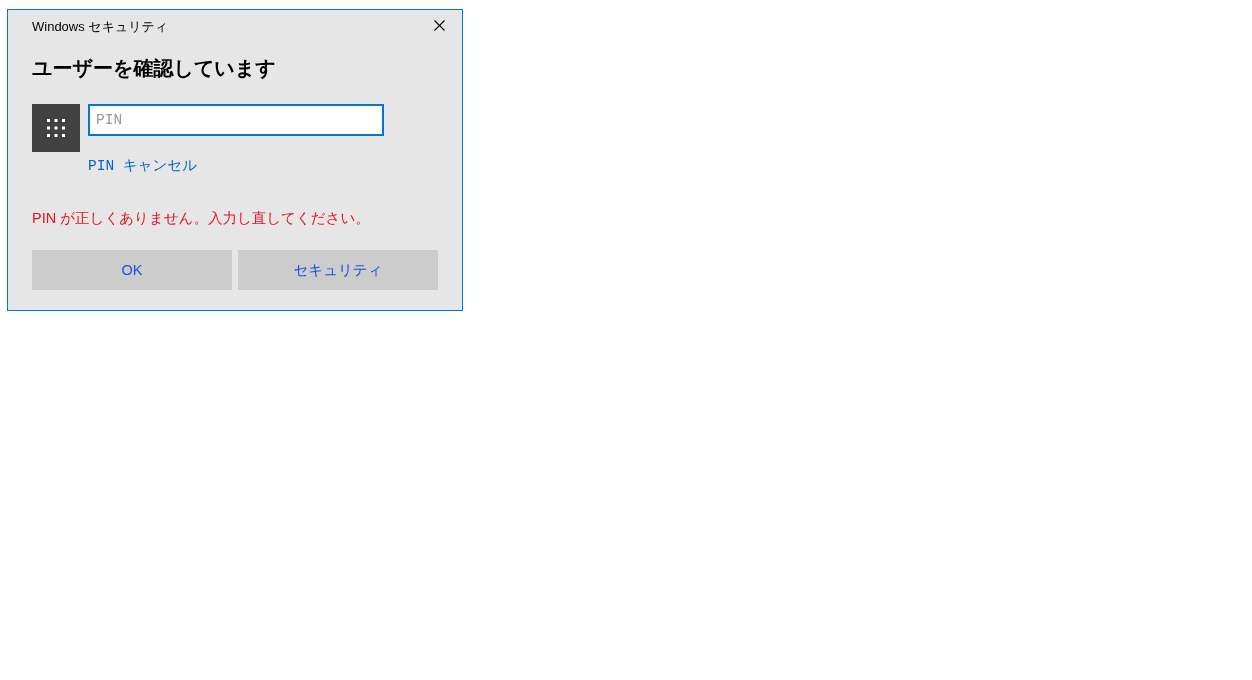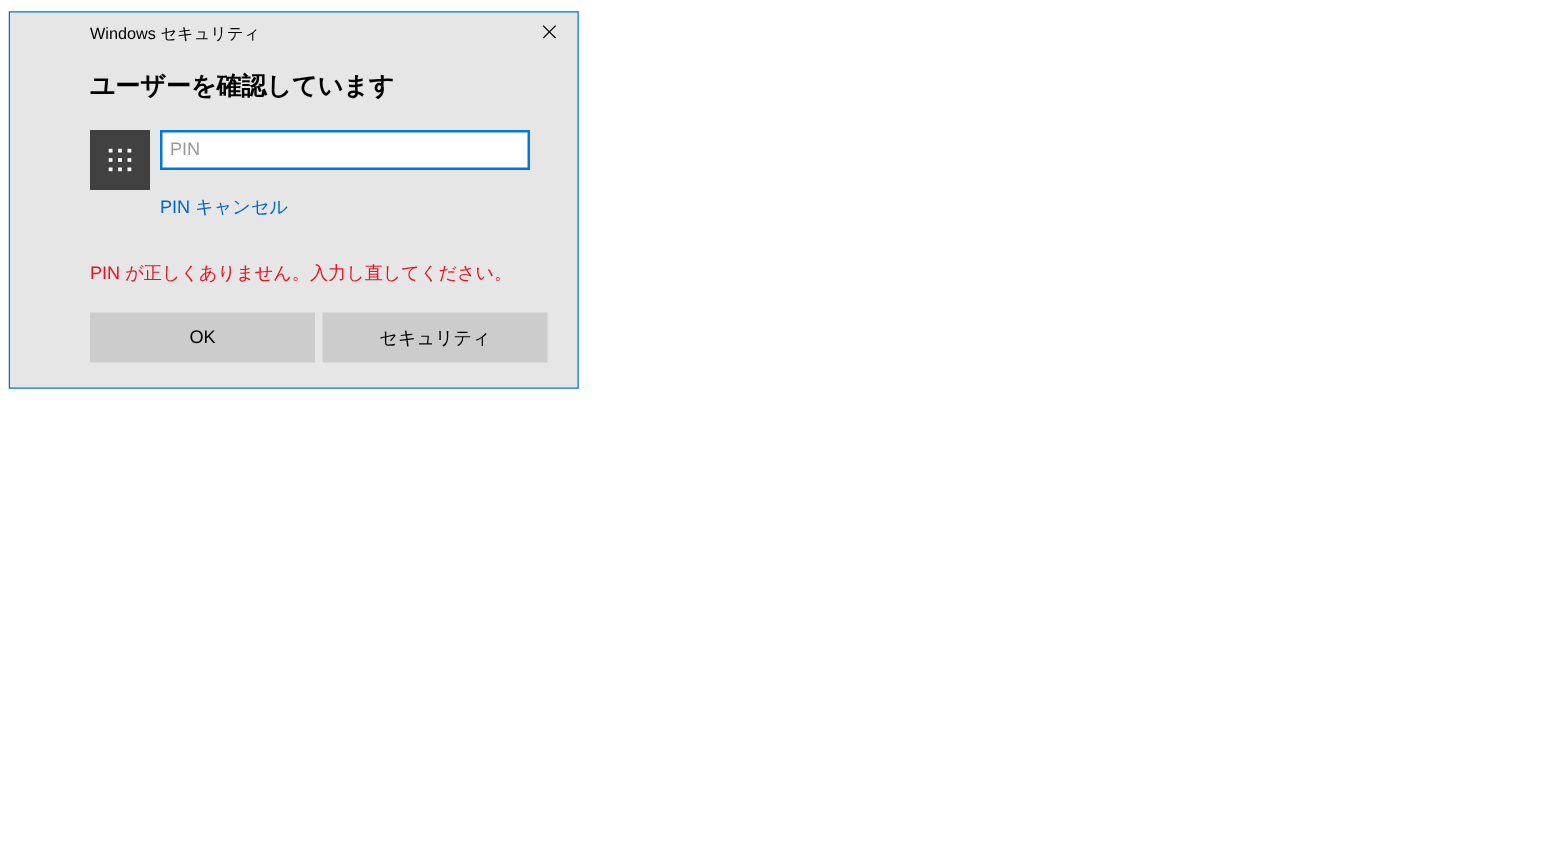--- a/index.html
+++ b/index.html
@@ -14,21 +14,20 @@
     .dialog {
       position: absolute;
       left: 7px;
       top: 9px;
       width: 456px;
       height: 302px;
       background: #E6E6E6;
       border: 1px solid #0078D7;
       display: flex;
       flex-direction: column;
-      padding-left: 40px;
     }
     .titlebar {
       height: 33px;
       display: flex;
       align-items: center;
       justify-content: space-between;
       padding-left: 24px;
     }
     .titlebar-title {
       font-size: 13px;
@@ -60,20 +59,21 @@
     .instruction {
       font-size: 14.5px;
       color: #000;
       margin-bottom: 22px;
     }
     .pin-row {
       display: flex;
       align-items: flex-start;
       gap: 8px;
       margin-bottom: 8px;
+      font-family: Liberation Mono, monospace;
     }
     .pin-icon {
       width: 48px;
       height: 48px;
       background: #414141;
       display: flex;
       align-items: center;
       justify-content: center;
       flex-shrink: 0;
     }
@@ -113,21 +113,21 @@
       gap: 6px;
     }
     .dlg-btn {
       flex: 1;
       height: 40px;
       background: #CCCCCC;
       border: none;
       font-size: 14.5px;
       font-family: inherit;
       cursor: pointer;
-      color: #000000;
+      color: #1d4ed8;
     }
   </style>
 </head>
 <body>
 
 <div class="dialog">
   <div class="titlebar">
     <span class="titlebar-title">Windows セキュリティ</span>
     <button class="close-btn">
       <span>

